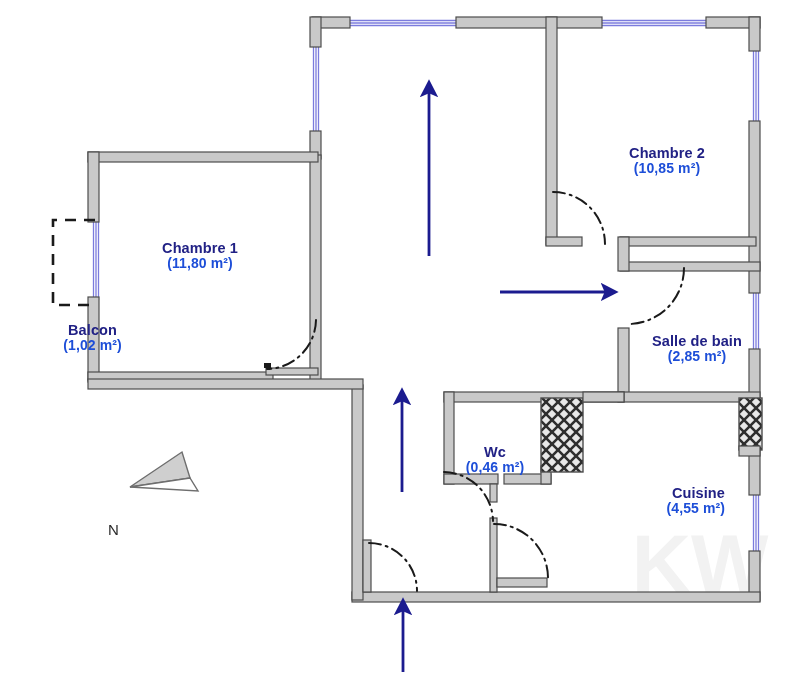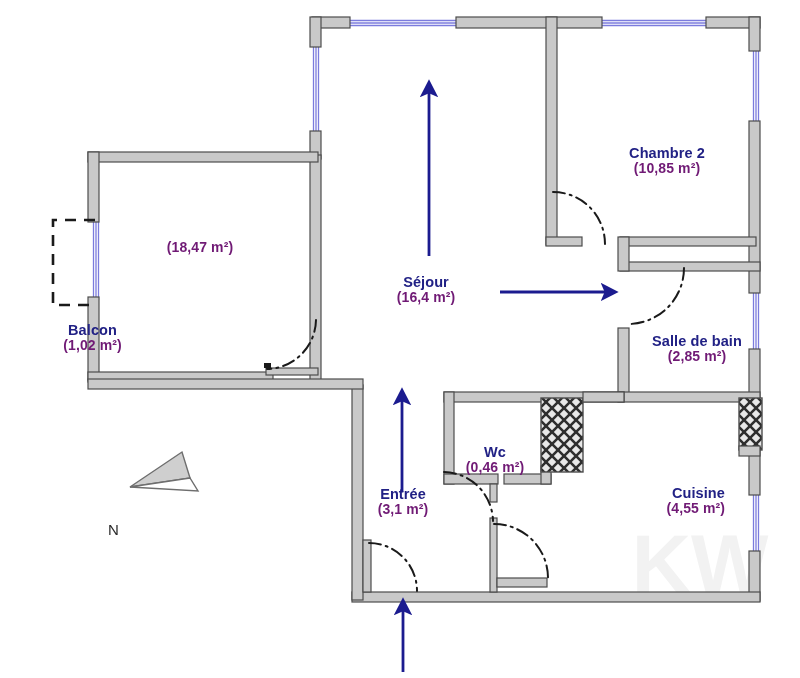--- a/index.html
+++ b/index.html
@@ -37,21 +37,21 @@
   }
   .room-name {
     display: block;
     color: #212185;
     font-size: 14.5px;
     font-weight: bold;
     letter-spacing: 0.1px;
   }
   .room-area {
     display: block;
-    color: #701a75;
+    color: #1d4ed8;
     font-size: 14px;
     font-weight: bold;
     letter-spacing: 0.1px;
   }
   .compass-letter {
     position: absolute;
     color: #2a2a2a;
     font-size: 15px;
     font-weight: normal;
   }
@@ -225,53 +225,46 @@
       <line x1="403" y1="672" x2="403" y2="608" marker-end="url(#arrowhead)"></line>
     </g>
 
     <g>
       <polygon points="130,487 182,452 190,478" fill="#cfcfcf" stroke="#6e6e6e" stroke-width="1.4"></polygon>
       <polygon points="130,487 190,478 198,491" fill="#ffffff" stroke="#6e6e6e" stroke-width="1.4"></polygon>
     </g>
   </svg>
 
   <div class="room-label" style="left:110px; top:240px; width:180px;">
-    <span class="room-area">(18,47 m²)</span>
+    <span class="room-name">Chambre 1</span>
+    <span class="room-area">(11,80 m²)</span>
   </div>
 
   <div class="room-label" style="left:0px; top:322px; width:125px;padding-left:30px;">
     <span class="room-name">Balcon</span>
     <span class="room-area">(1,02 m²)</span>
   </div>
 
   <div class="room-label" style="left:577px; top:104px; width:180px;margin-top:41px;">
     <span class="room-name">Chambre 2</span>
     <span class="room-area">(10,85 m²)</span>
   </div>
 
-  <div class="room-label" style="left:360px; top:274px; width:132px;">
-    <span class="room-name">Séjour</span>
-    <span class="room-area">(16,4 m²)</span>
-  </div>
 
   <div class="room-label" style="left:612px; top:333px; width:170px;">
     <span class="room-name">Salle de bain</span>
     <span class="room-area">(2,85 m²)</span>
   </div>
 
   <div class="room-label" style="left:436px; top:444px; width:118px;">
     <span class="room-name">Wc</span>
     <span class="room-area">(0,46 m²)</span>
   </div>
 
   <div class="room-label" style="left:565px; top:485px; width:160px;text-align:right;">
     <span class="room-name">Cuisine</span>
     <span class="room-area">(4,55 m²)</span>
   </div>
 
-  <div class="room-label" style="left:348px; top:486px; width:110px;">
-    <span class="room-name">Entrée</span>
-    <span class="room-area">(3,1 m²)</span>
-  </div>
 
   <span class="compass-letter" style="left:108px; top:521px;">N</span>
 
 </div>
 
 </body></html>

